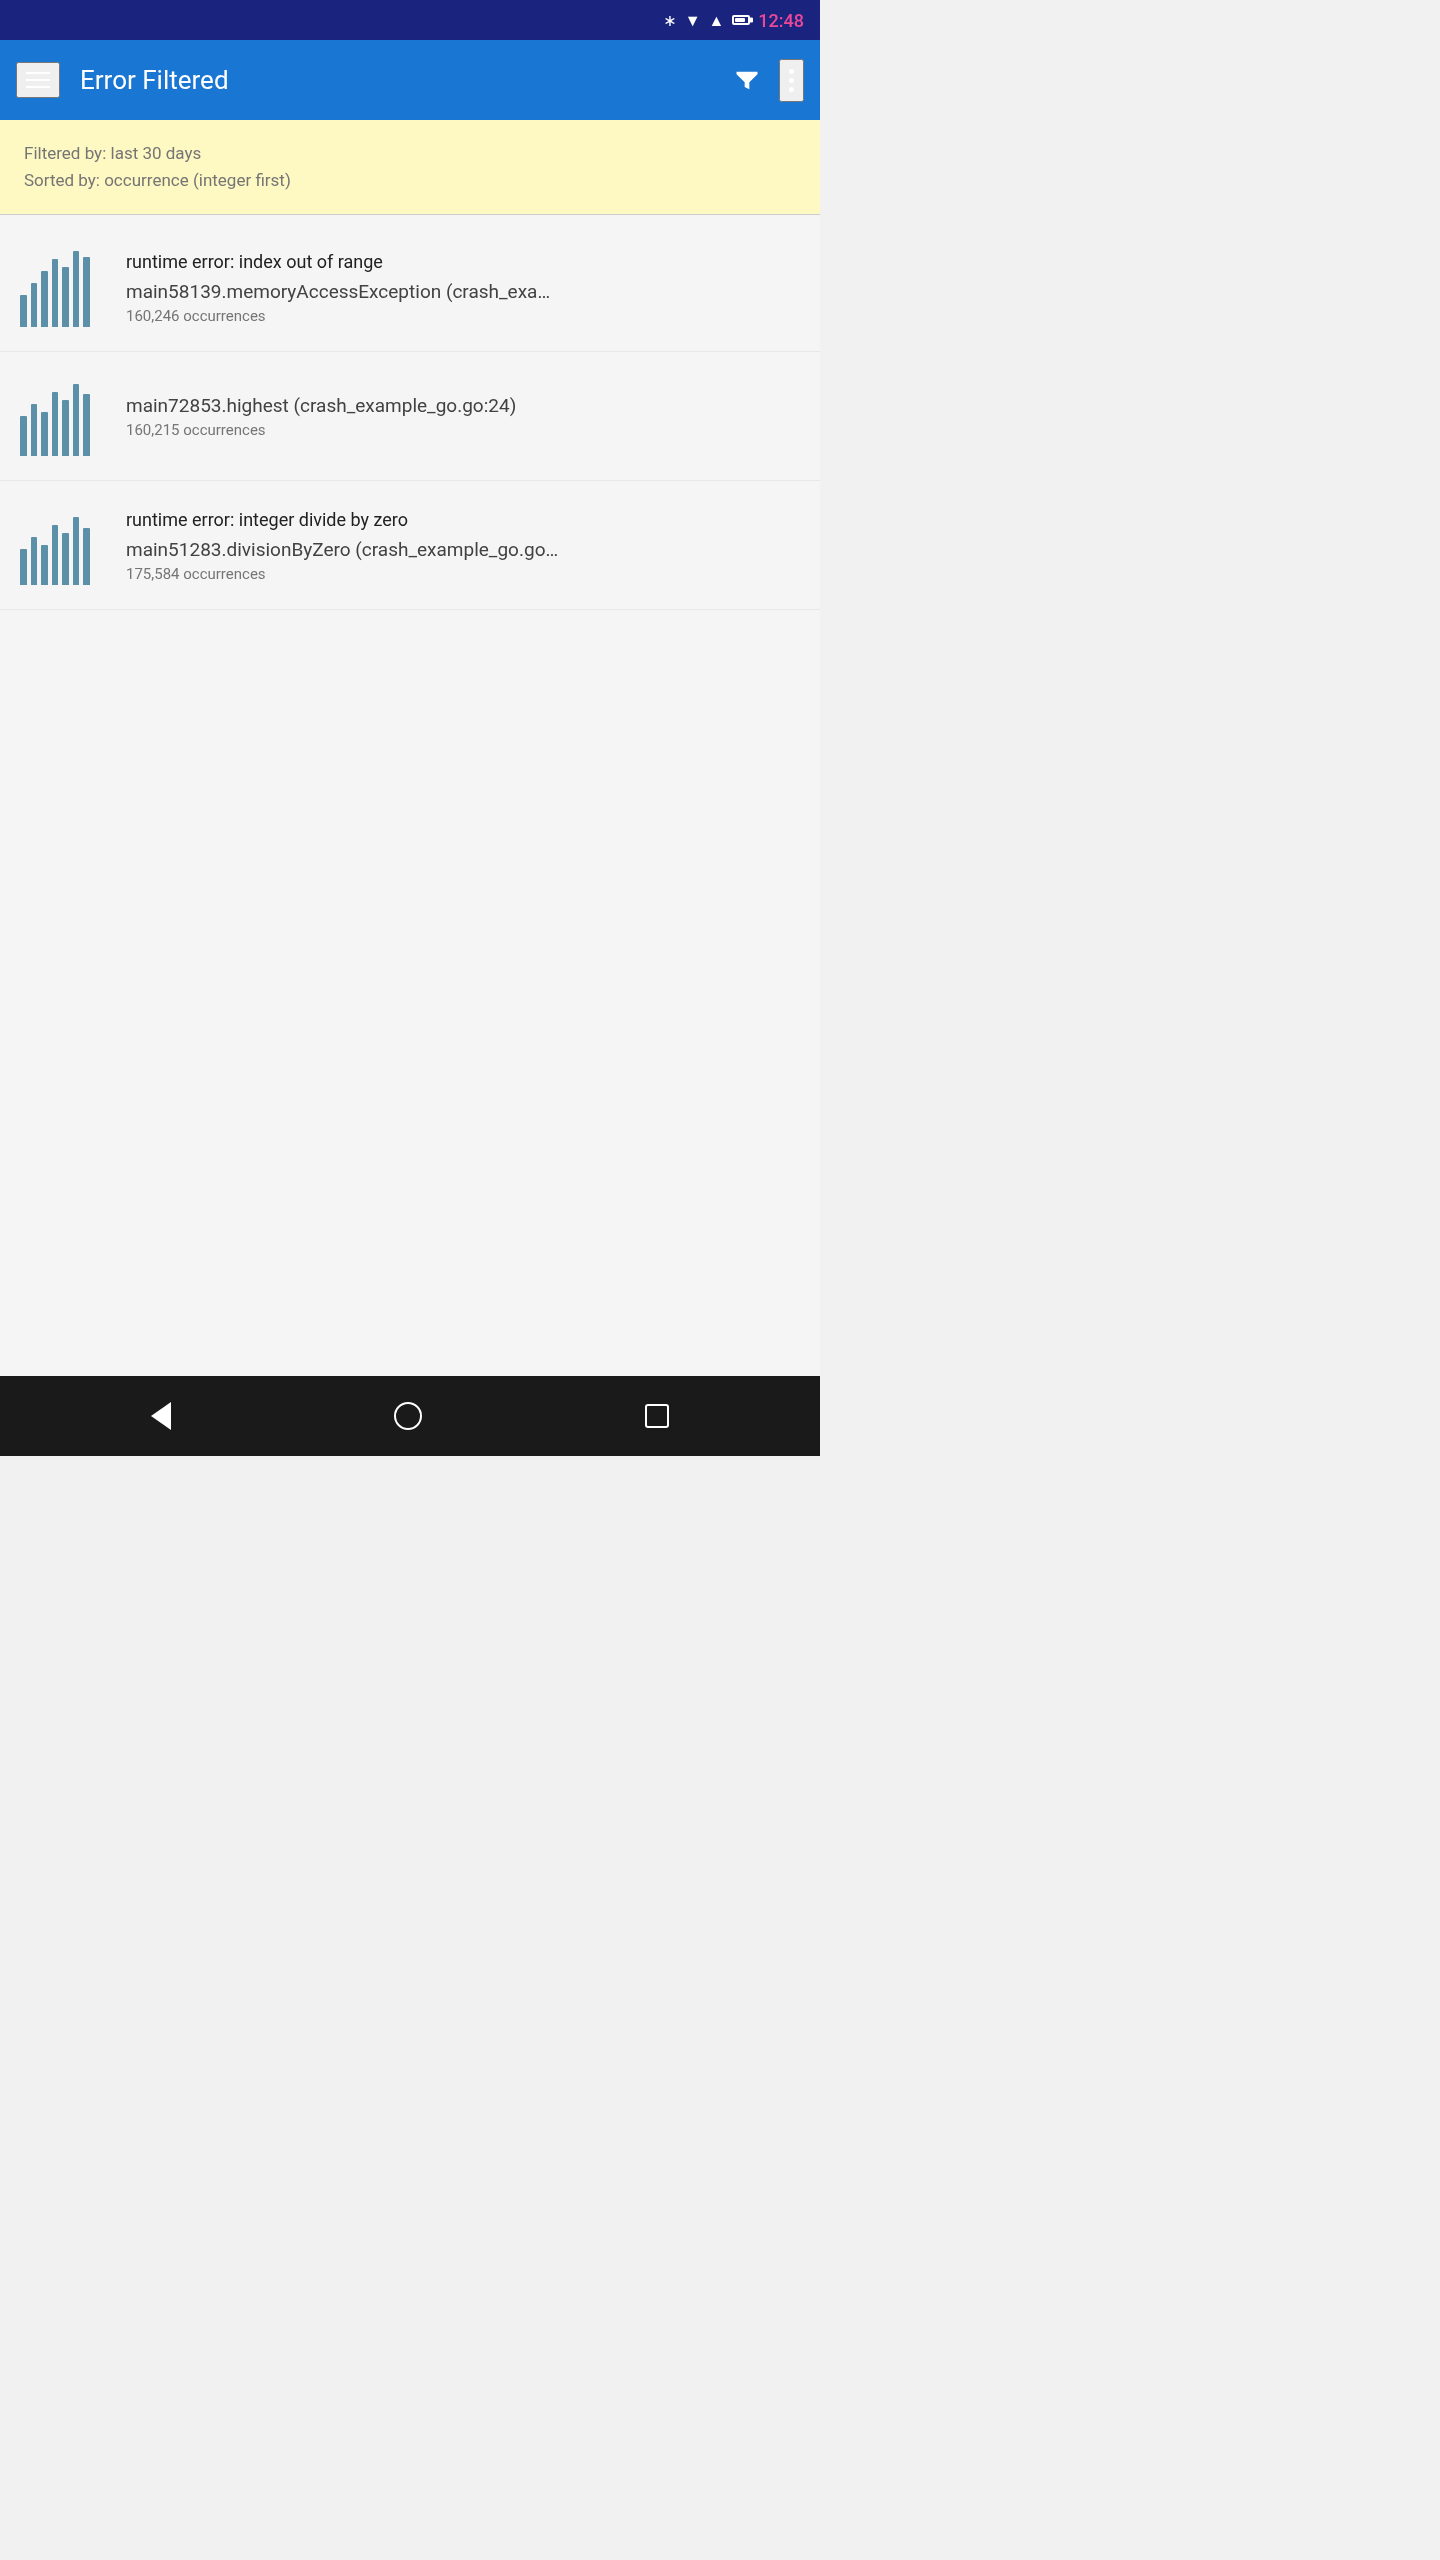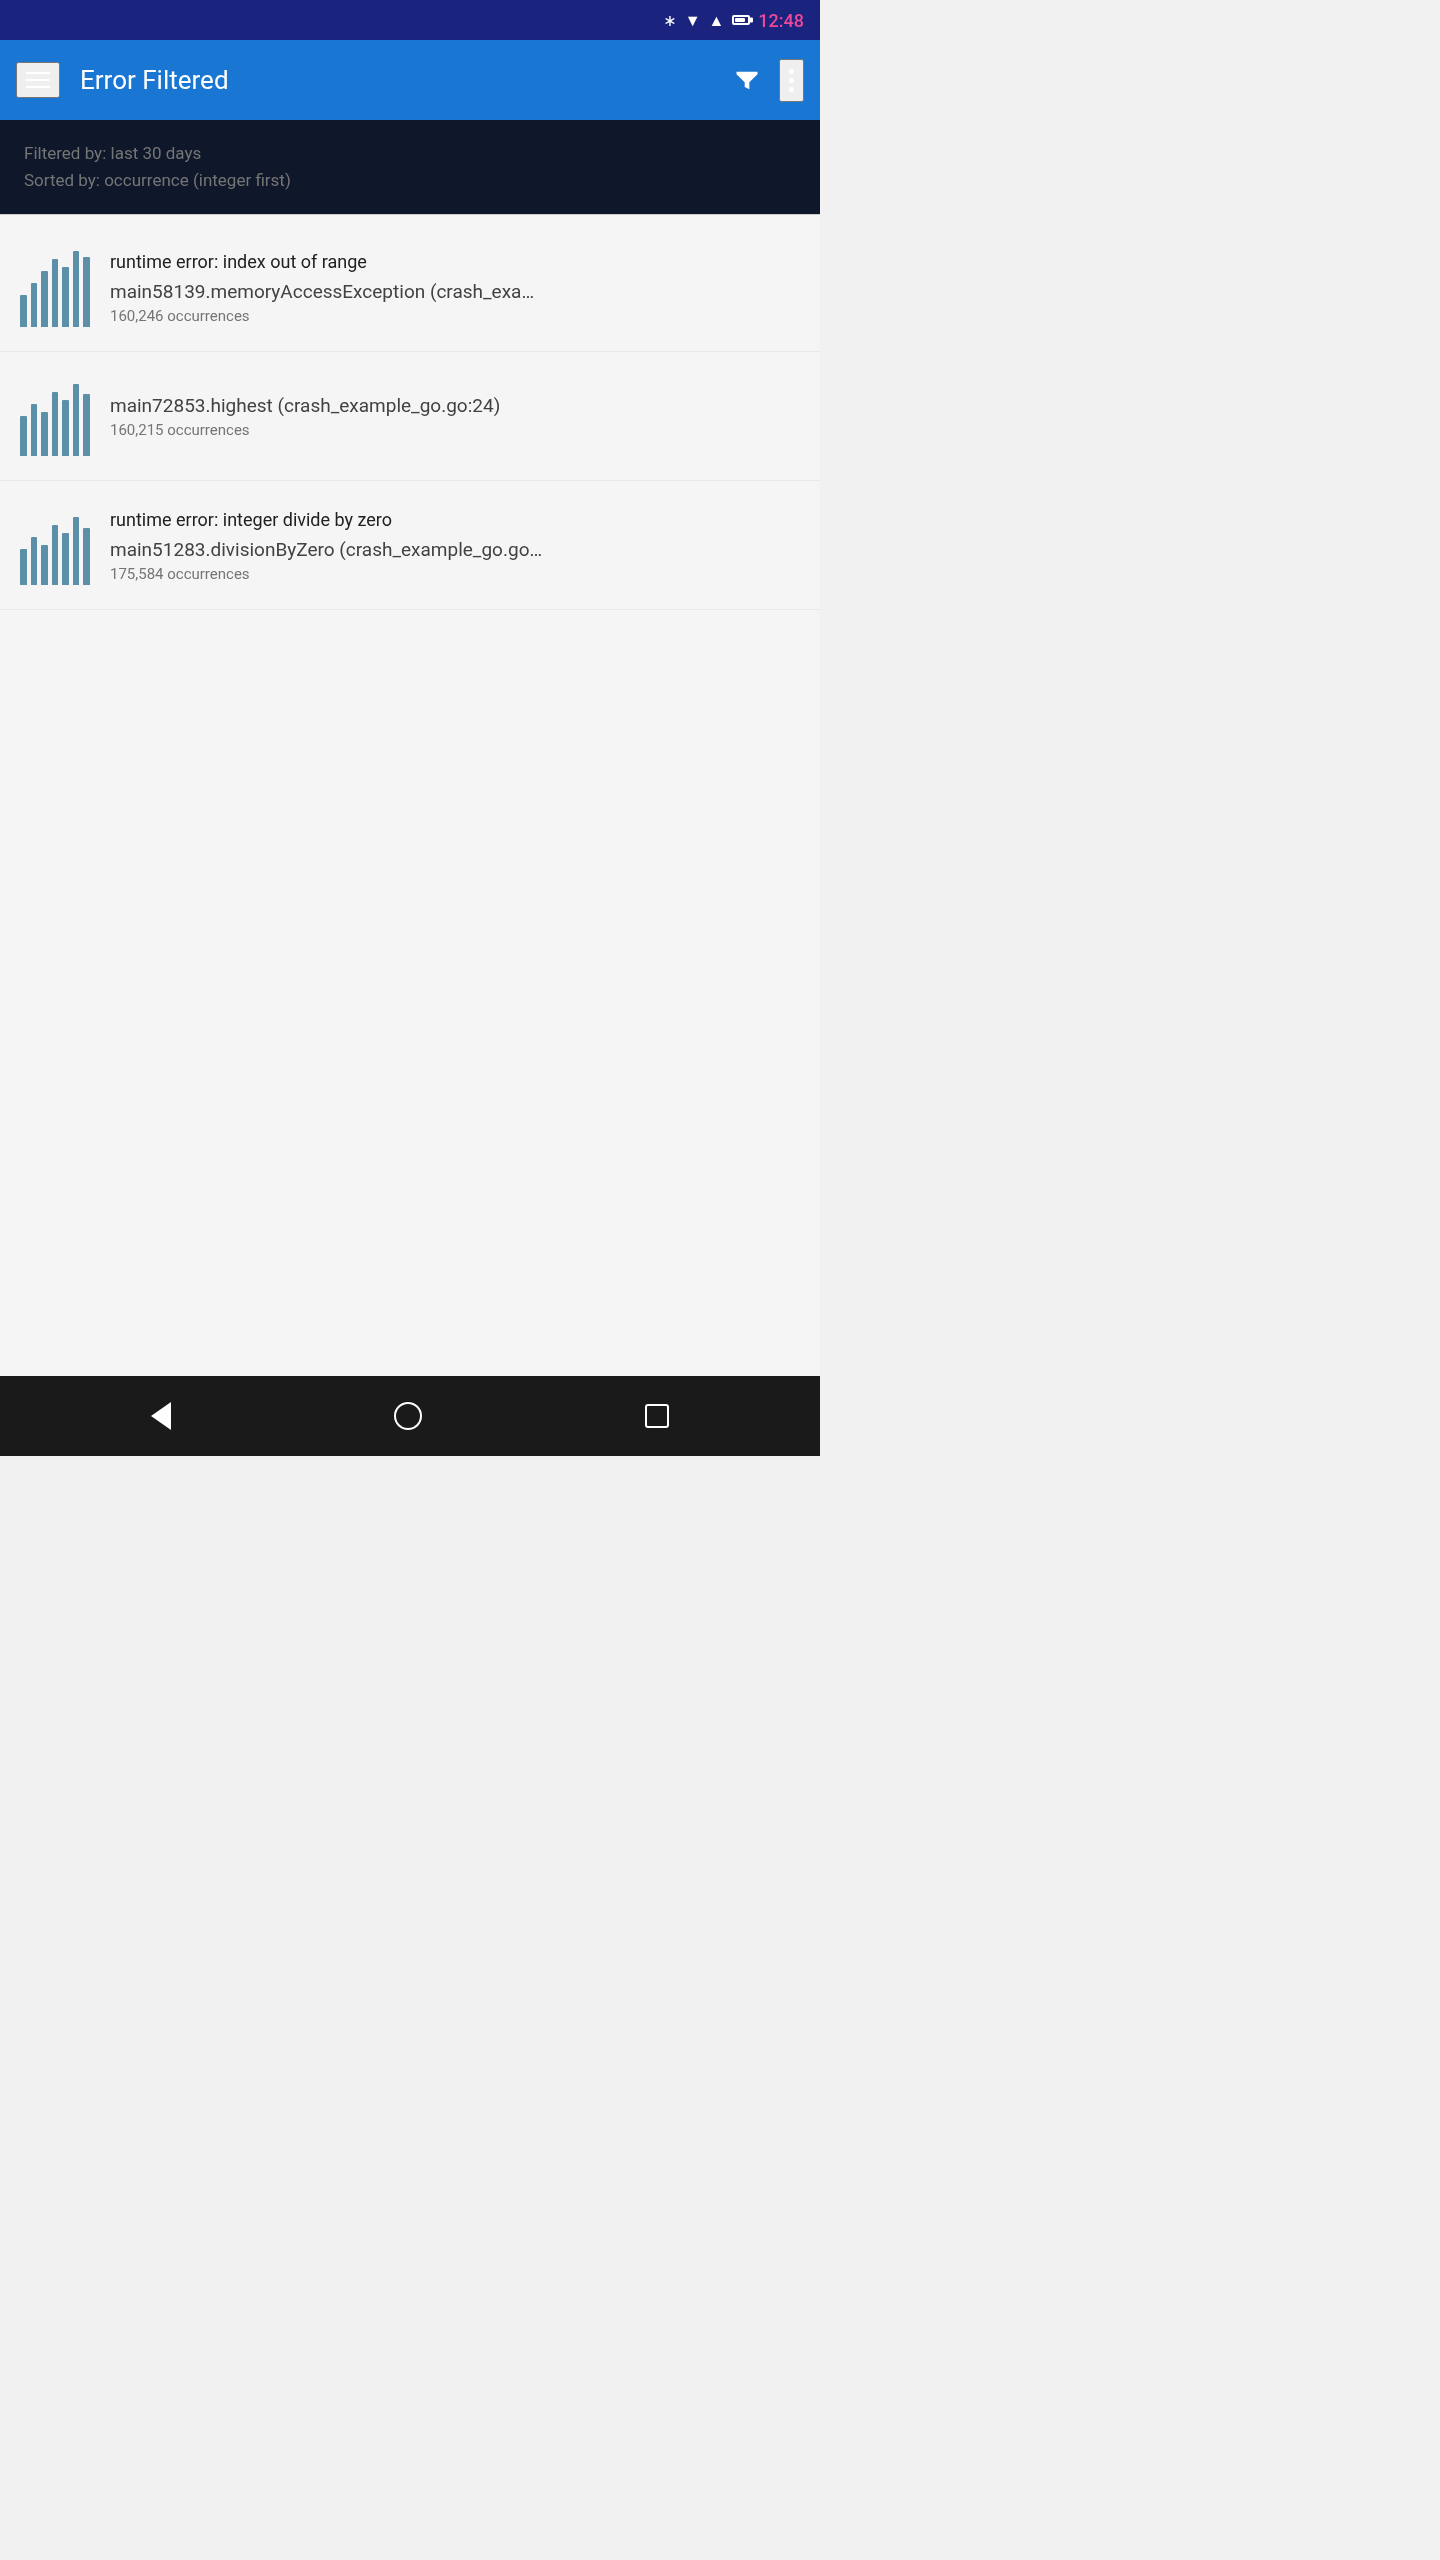--- a/index.html
+++ b/index.html
@@ -87,21 +87,21 @@
       cursor: pointer;
       padding: 10px;
       font-size: 20px;
       display: flex;
       align-items: center;
       justify-content: center;
     }
 
     
     .filter-banner {
-      background: #0f172a;
+      background: #fef9c3;
       padding: 20px 24px;
       border-bottom: 1px solid #ccc;
     }
 
     .filter-text {
       color: #757575;
       font-size: 17px;
       line-height: 1.6;
     }
 
@@ -110,21 +110,21 @@
       flex: 1;
       background: #f5f5f5;
       padding: 8px 0;
     }
 
     .error-item {
       background: #f5f5f5;
       display: flex;
       align-items: center;
       padding: 24px 20px;
-      gap: 20px;
+      gap: 36px;
       cursor: pointer;
       border-bottom: 1px solid #e8e8e8;
     }
 
     
     .bar-chart {
       display: flex;
       align-items: flex-end;
       gap: 4px;
       width: 70px;

